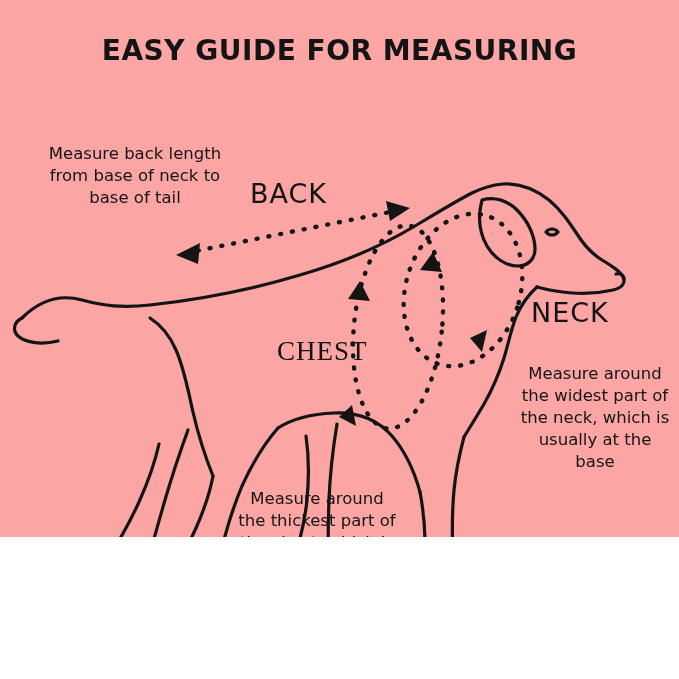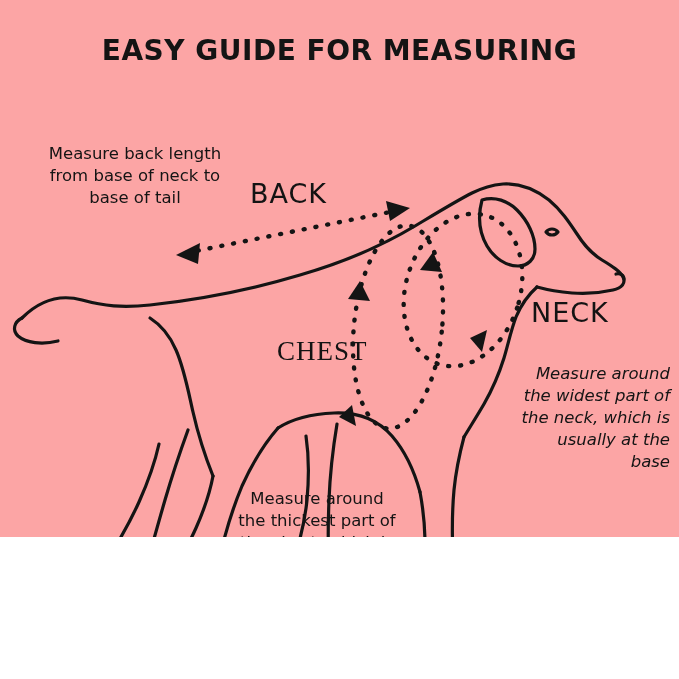--- a/index.html
+++ b/index.html
@@ -42,22 +42,21 @@
   #note-back {
     top: 143px;
     left: 30px;
     width: 210px;
     text-align: center;
   }
   #note-neck {
     top: 363px;
     left: 520px;
     width: 150px;
-    text-align: right;
-    font-style: italic;
+    text-align: center;
   }
   #note-chest {
     top: 488px;
     left: 237px;
     width: 160px;
     text-align: center;
   }
   .big-label {
     position: absolute;
     font-size: 27px;

